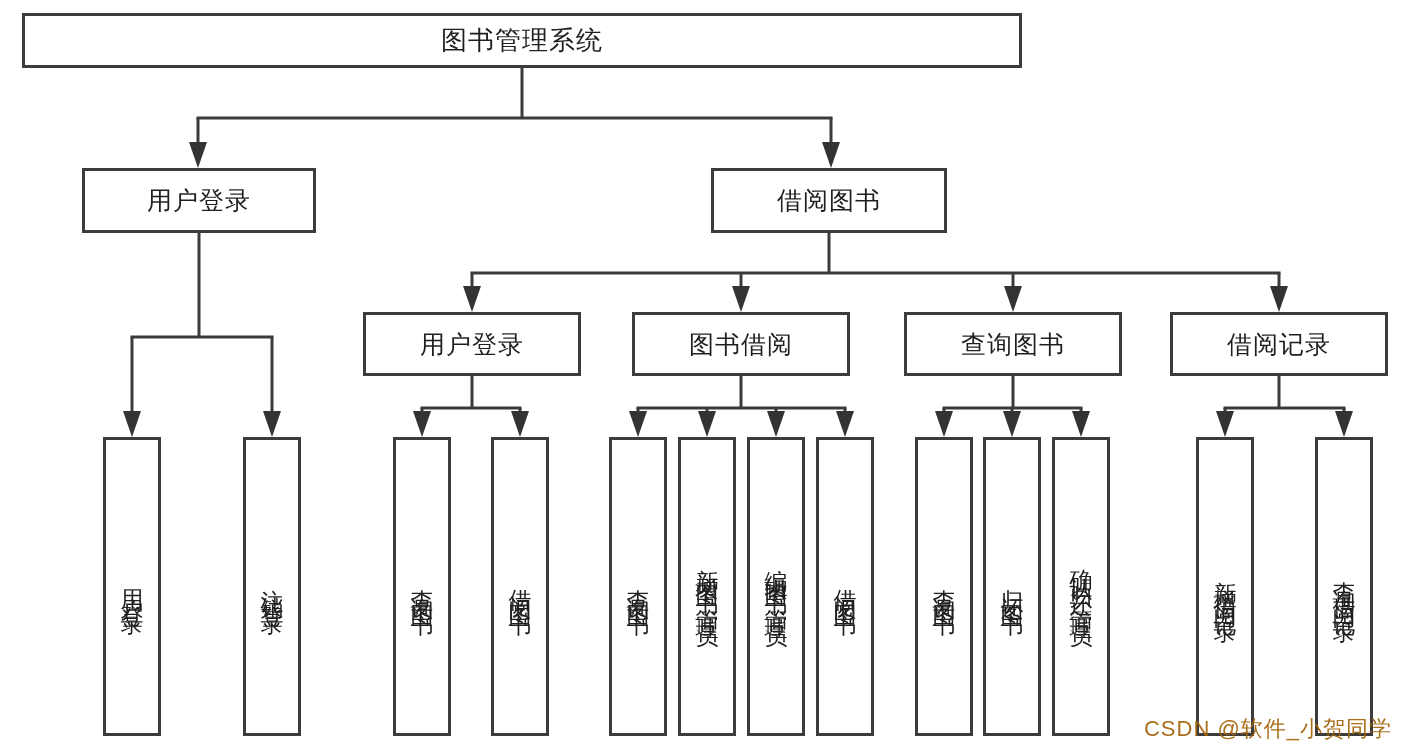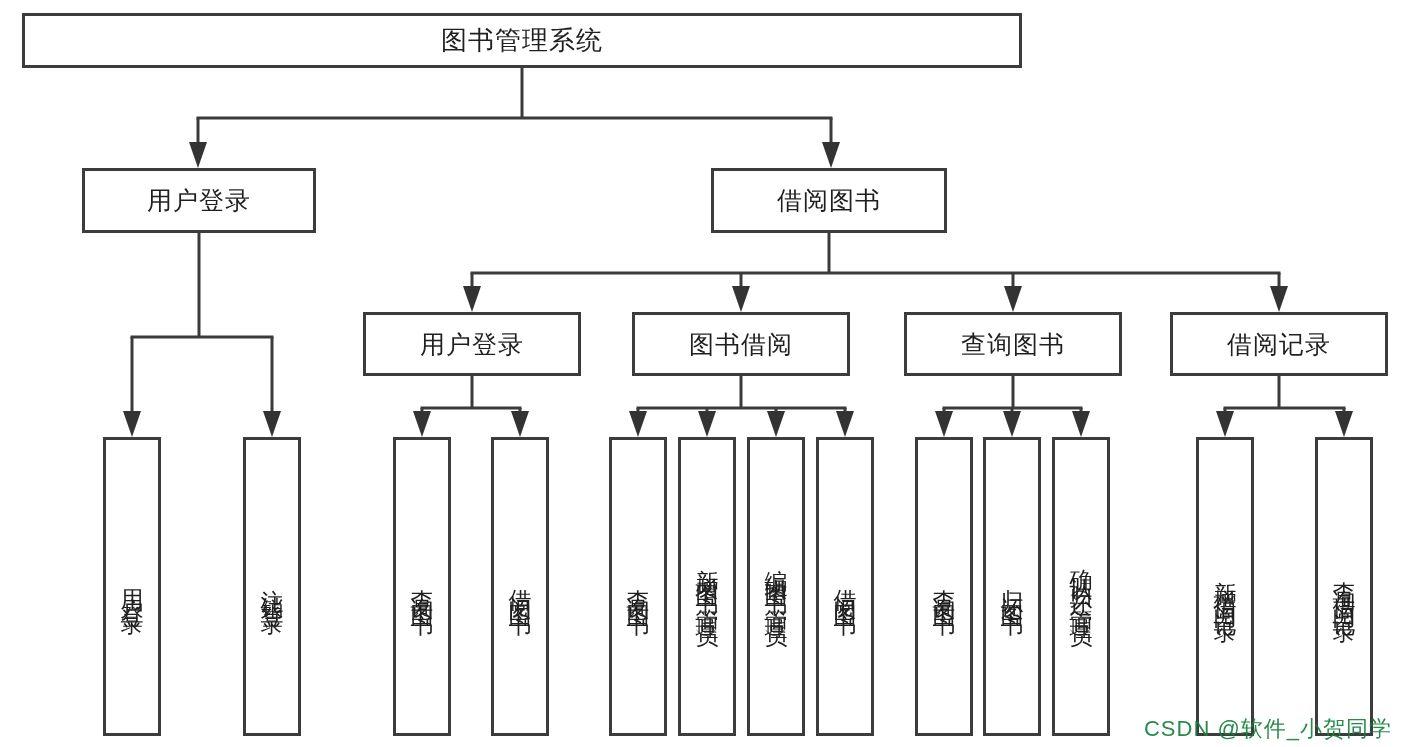--- a/index.html
+++ b/index.html
@@ -39,21 +39,21 @@
     font-size: 23px;
     line-height: 1;
     letter-spacing: 8px;
     white-space: nowrap;
   }
   .watermark {
     position: absolute;
     top: 714px;
     right: 13px;
     font-size: 22px;
-    color: #15803d;
+    color: #a16207;
     opacity: 0.92;
     z-index: 5;
     white-space: nowrap;
     letter-spacing: 1px;
   }
 </style>
 </head>
 <body>
 
 <div class="canvas">

